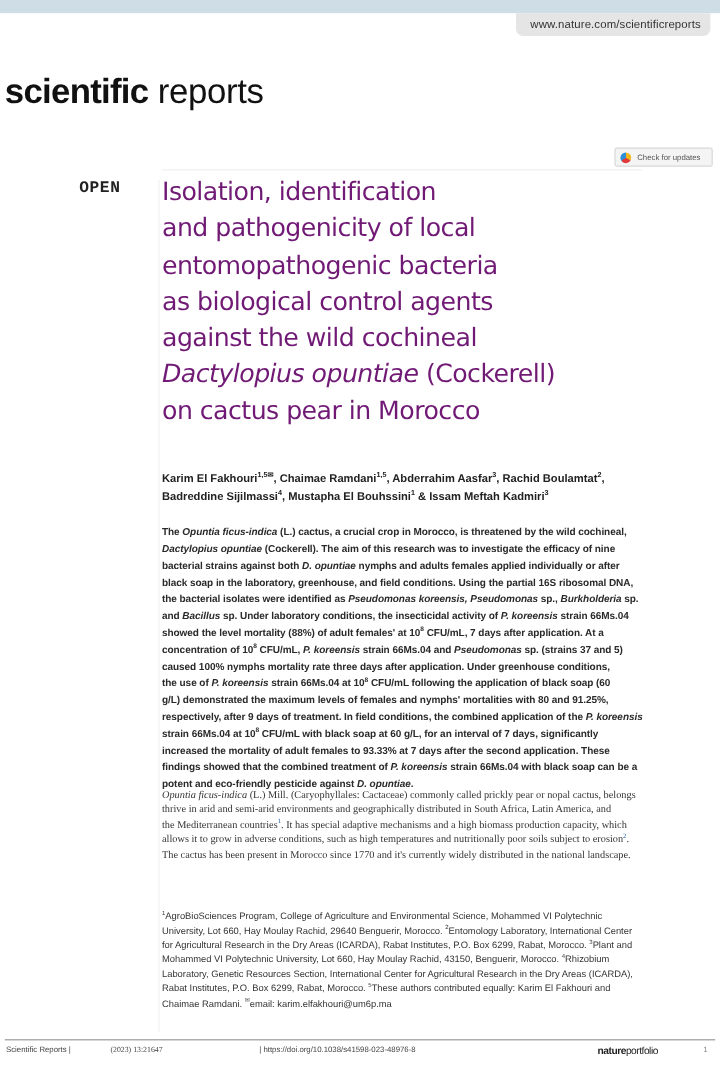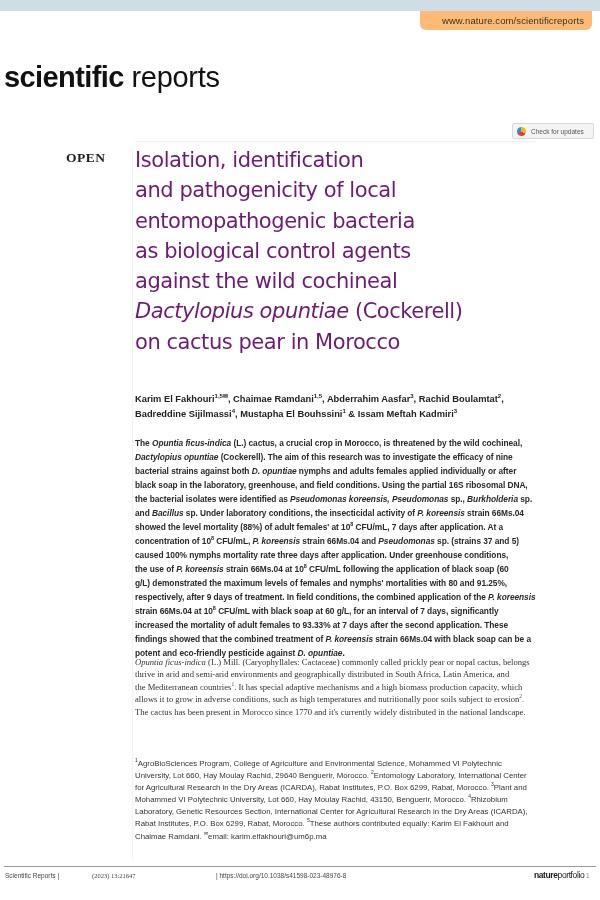--- a/index.html
+++ b/index.html
@@ -1,22 +1,22 @@
 <!DOCTYPE html>
 <html><head>
 <meta charset="utf-8">
 <style>
   * { box-sizing: border-box; margin: 0; padding: 0; }
   html, body { width: 600px; height: 900px; background: #ffffff; overflow: hidden; }
   body { position: relative; font-family: "DejaVu Sans", "Liberation Sans", sans-serif; color: #1a1a1a; }
 
   .top-band { position: absolute; left: 0; top: 0; width: 600px; height: 11px; background: #cfdee6; }
   .url-tab {
-    position: absolute; right: 8px; top: 11px; height: 19px; padding: 0 8px 0 22px;
-    background: #fdba74; border-radius: 0 0 6px 6px;
+    position: absolute; right: 8px; top: 11px; height: 19px; padding: 0 8px 0 12px;
+    background: #e5e5e5; border-radius: 0 0 6px 6px;
     font-family: "Liberation Sans", sans-serif; font-size: 9.5px; line-height: 19px; color: #333;
     letter-spacing: 0.1px;
   }
 
   .journal-logo {
     position: absolute; left: 4px; top: 62px;
     font-family: "Liberation Sans", sans-serif; font-size: 29px; line-height: 30px; color: #111;
     letter-spacing: -0.3px;
   }
   .journal-logo .bold { font-weight: 700; letter-spacing: -0.6px; }
@@ -32,21 +32,21 @@
     background: conic-gradient(#f2b81c 0 33%, #e23b3b 33% 66%, #2f8fd6 66% 100%);
     margin-right: 5px;
   }
   .check-updates .badge-label { font-size: 6.5px; color: #555; font-family: "Liberation Sans", sans-serif; }
 
   .thin-rule-top { position: absolute; left: 135px; top: 141px; width: 400px; height: 1px; background: #f0f0f0; }
   .left-rule { position: absolute; left: 132px; top: 150px; width: 1px; height: 710px; background: #f1f3f3; }
 
   .open-label {
     position: absolute; left: 66px; top: 150px;
-    font-family: Liberation Serif, serif; font-weight: 700; font-size: 13.5px; color: #222;
+    font-family: Liberation Mono, monospace; font-weight: 700; font-size: 13.5px; color: #222;
     letter-spacing: 0.5px;
   }
 
   .title {
     position: absolute; left: 135px; top: 145px; width: 460px;
     font-family: "DejaVu Sans", sans-serif; font-size: 21px; line-height: 30.3px; color: #701a75;
     font-weight: 400; letter-spacing: -0.45px;
   }
   .title .line { display: block; white-space: nowrap; }
   .title i { font-style: italic; }
@@ -80,21 +80,21 @@
     font-family: "Liberation Sans", sans-serif; font-size: 7.8px; line-height: 12.1px; color: #333;
   }
   .affiliations .line { display: block; white-space: nowrap; overflow: hidden; }
   .affiliations sup { font-size: 5px; vertical-align: super; line-height: 0; }
 
   .footer-rule { position: absolute; left: 4px; top: 866px; width: 592px; height: 1px; background: #9a9a9a; }
   .footer { position: absolute; left: 0; top: 869px; width: 600px; height: 16px; font-size: 6.5px; color: #444; }
   .footer .journal { position: absolute; left: 5px; top: 3px; font-family: "Liberation Sans", sans-serif; }
   .footer .volume { position: absolute; left: 92px; top: 3px; font-family: "Liberation Serif", serif; }
   .footer .doi { position: absolute; left: 216px; top: 3px; font-family: "Liberation Sans", sans-serif; }
-  .footer .portfolio { position: absolute; left: 498px; top: 1px; font-family: "Liberation Sans", sans-serif; font-size: 8.5px; font-weight: 700; color: #222; letter-spacing: -0.4px; margin-left: 36px; }
+  .footer .portfolio { position: absolute; left: 498px; top: 1px; font-family: "Liberation Sans", sans-serif; font-size: 8.5px; font-weight: 700; color: #222; letter-spacing: -0.4px; }
   .footer .portfolio .light { font-weight: 400; }
   .footer .page-num { position: absolute; left: 586px; top: 3px; font-family: "Liberation Sans", sans-serif; color: #888; }
 </style>
 </head>
 <body>
 
 <div class="top-band"></div>
 <div class="url-tab">www.nature.com/scientificreports</div>
 
 <div class="journal-logo">

